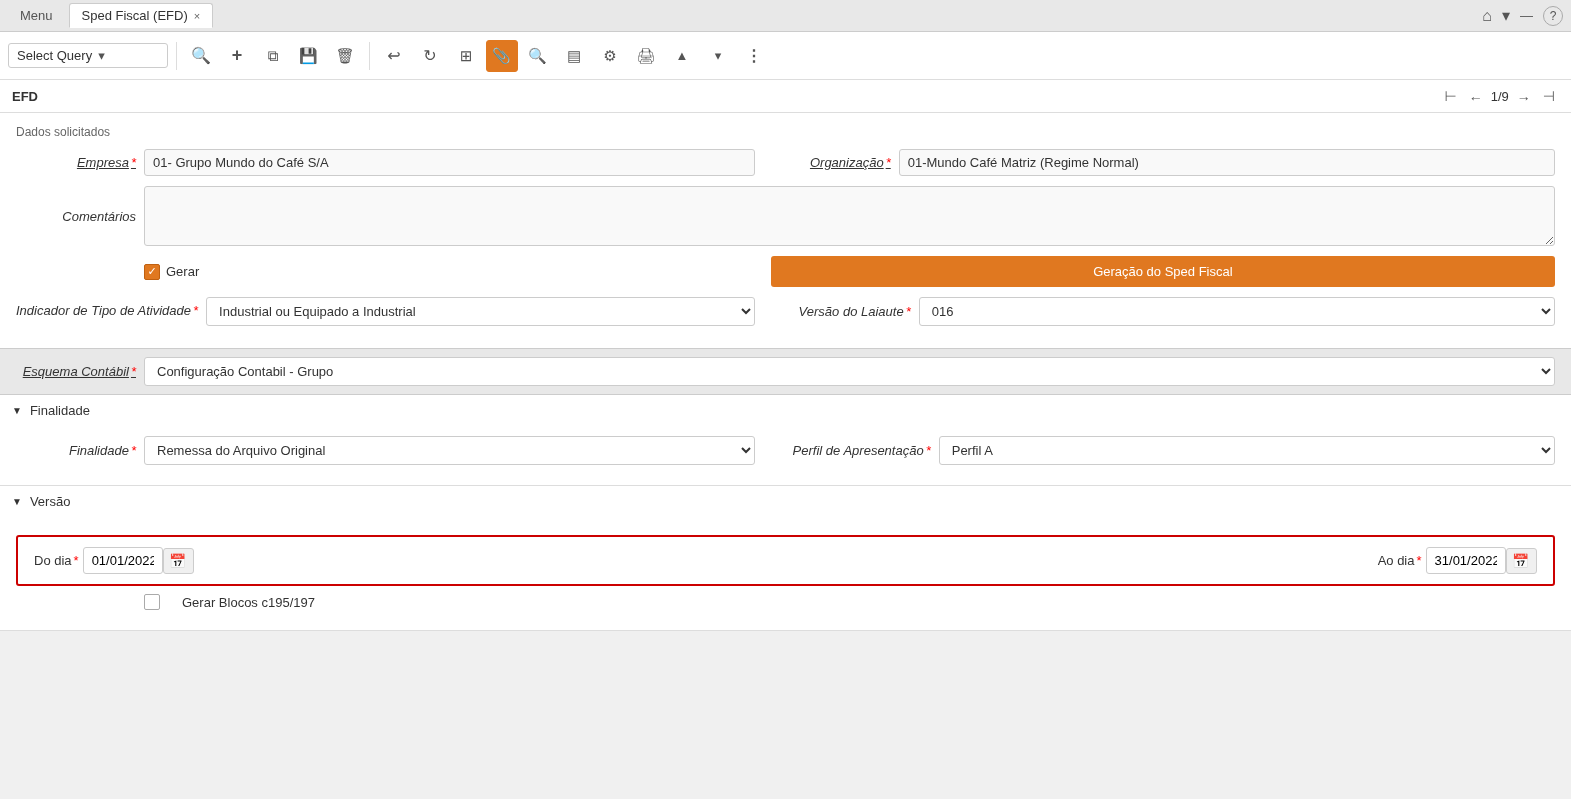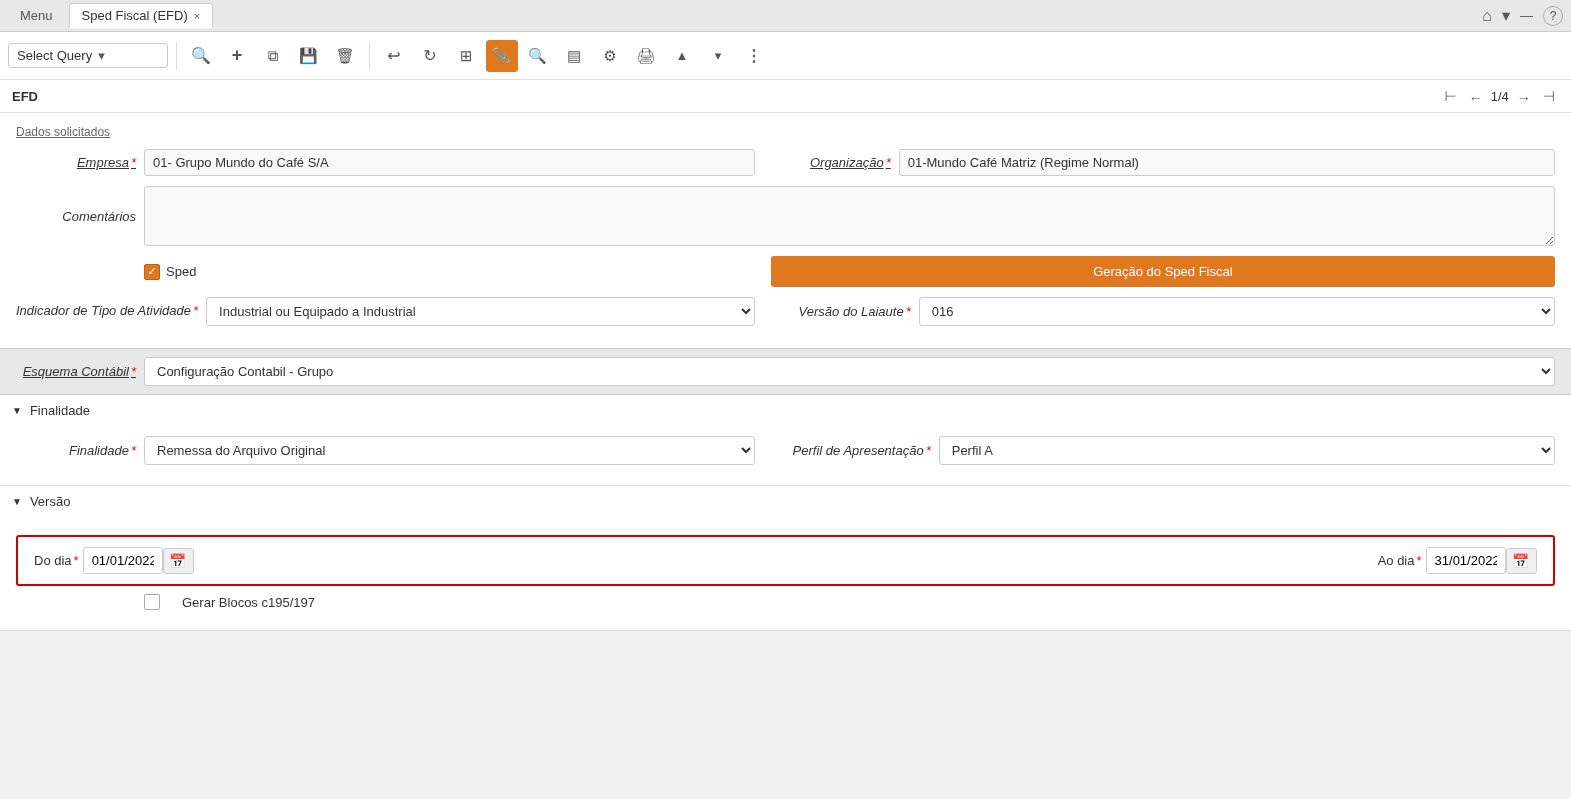--- a/index.html
+++ b/index.html
@@ -47,21 +47,21 @@
       display: flex; align-items: center; justify-content: space-between;
       padding: 6px 12px; border-bottom: 1px solid #ddd; background: #fff;
     }
     .section-title { font-weight: bold; font-size: 13px; }
     .pagination { display: flex; align-items: center; gap: 4px; font-size: 13px; }
     .page-btn { background: none; border: none; cursor: pointer; color: #555; font-size: 14px; padding: 2px 4px; }
     .page-info { font-size: 13px; }
 
     
     .form-area { padding: 12px 16px; }
-    .sub-section-label { font-size: 12px; color: #666; margin-bottom: 10px; text-decoration: underline; }
+    .sub-section-label { font-size: 12px; color: #666; margin-bottom: 10px; }
 
     .form-row {
       display: flex; align-items: flex-start; margin-bottom: 10px; gap: 16px;
     }
     .form-group {
       display: flex; align-items: center; gap: 8px; flex: 1;
     }
     .form-label {
       text-align: right; min-width: 120px; font-size: 13px; color: #333; white-space: nowrap; font-style: italic;
     }
@@ -172,21 +172,21 @@
   <button class="toolbar-btn" title="More" style="font-size:16px; font-weight:bold;">⋮</button>
 </div>
 
 <div class="main-content">
 
   <div class="section-header">
     <span class="section-title">EFD</span>
     <div class="pagination">
       <button class="page-btn">⊢</button>
       <button class="page-btn">←</button>
-      <span class="page-info">1/4</span>
+      <span class="page-info">1/9</span>
       <button class="page-btn">→</button>
       <button class="page-btn">⊣</button>
     </div>
   </div>
 
   <div class="form-area">
     <div class="sub-section-label">Dados solicitados</div>
 
     <div class="form-row">
       <div class="form-group" style="flex: 0 0 48%;">
@@ -202,21 +202,21 @@
     <div class="form-row">
       <div class="form-group" style="flex:1;">
         <label class="form-label" style="min-width:120px;">Comentários</label>
         <textarea class="form-input" style="flex: 1 1 0%; min-height: 60px;"></textarea>
       </div>
     </div>
 
     <div class="form-row" style="align-items:center;">
       <div style="flex: 0 0 48%; display:flex; align-items:center; padding-left: 128px;">
         <div class="checkbox-custom">✓</div>
-        <span style="margin-left:6px; font-size:13px;">Sped</span>
+        <span style="margin-left:6px; font-size:13px;">Gerar</span>
       </div>
       <div style="flex:1; display:flex; justify-content:flex-end;">
         <button class="btn-orange" style="width:100%;">Geração do Sped Fiscal</button>
       </div>
     </div>
 
     <div class="form-row" style="align-items:center;">
       <div class="form-group" style="flex: 0 0 48%; align-items:center;">
         <label class="form-label required" style="min-width:120px; text-align:right; white-space:normal; line-height:1.4;">Indicador de Tipo de Atividade</label>
         <div class="form-select-wrapper" style="flex:1;">

